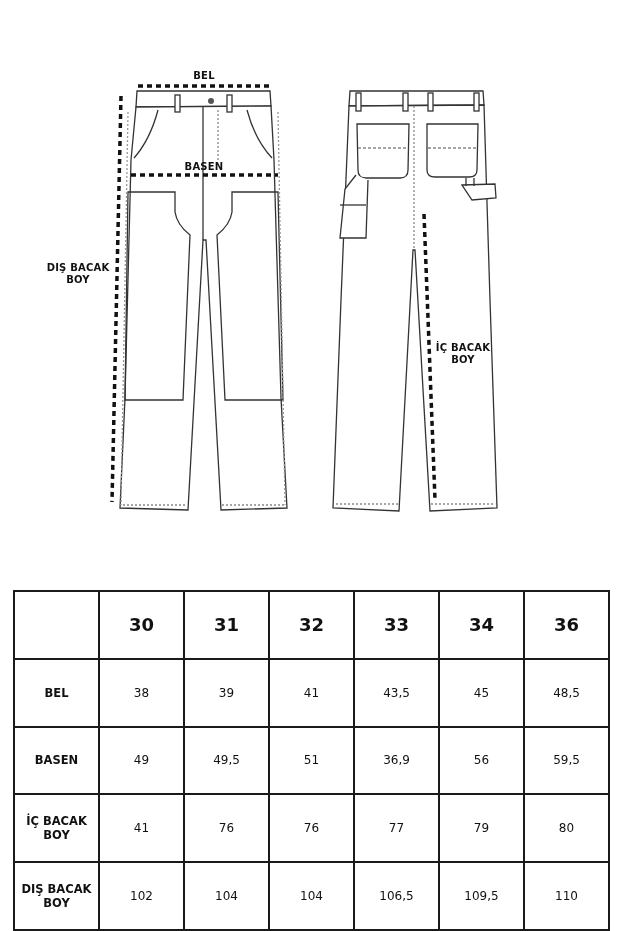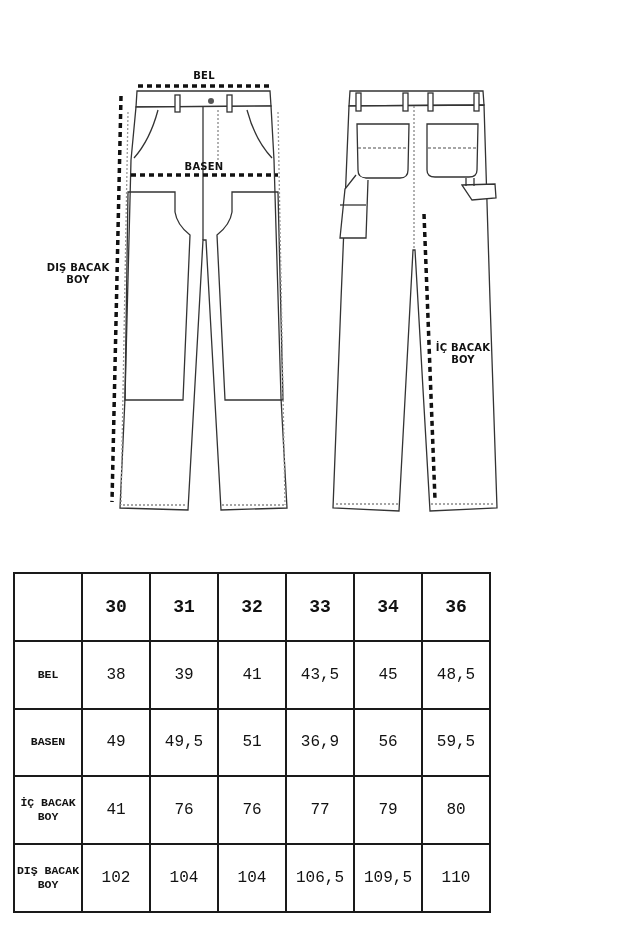--- a/index.html
+++ b/index.html
@@ -1,24 +1,24 @@
 <!DOCTYPE html>
 <html><head>
 <meta charset="utf-8">
 <style>
   html, body { margin: 0; padding: 0; background: #ffffff; }
   body { width: 621px; height: 931px; position: relative; overflow: hidden;
          font-family: "DejaVu Sans", sans-serif; color: #111; }
   .drawing { position: absolute; left: 0; top: 0; width: 621px; height: 540px; }
   .lbl { position: absolute; font-family: "DejaVu Sans", sans-serif; font-weight: bold;
          font-size: 10px; letter-spacing: 0.2px; text-align: center; line-height: 12px; color: #111; }
-  .size-table { position: absolute; left: 13px; top: 572px; width: 478px; height: 341px;
-                border-collapse: collapse; table-layout: fixed; font-family: Liberation Mono, monospace; }
+  .size-table { position: absolute; left: 13px; top: 590px; width: 597px; height: 341px;
+                border-collapse: collapse; table-layout: fixed; }
   .size-table td { border: 2.5px solid #1a1a1a; text-align: center; vertical-align: middle;
-                   height: 64px; padding: 0; font-size: 16px; color: #111; }
+                   height: 64px; padding: 0; font-size: 12px; color: #111; }
   .size-table td.rowhead { font-size: 11.5px; font-weight: bold; line-height: 14px; }
   .size-table tr.head td { font-size: 18px; font-weight: bold; }
   .size-table tr.head td.corner { }
   .ml { display: block; }
 </style>
 </head>
 <body>
 
 <div class="drawing">
   <svg width="621" height="540" viewBox="0 0 621 540" xmlns="http://www.w3.org/2000/svg">

